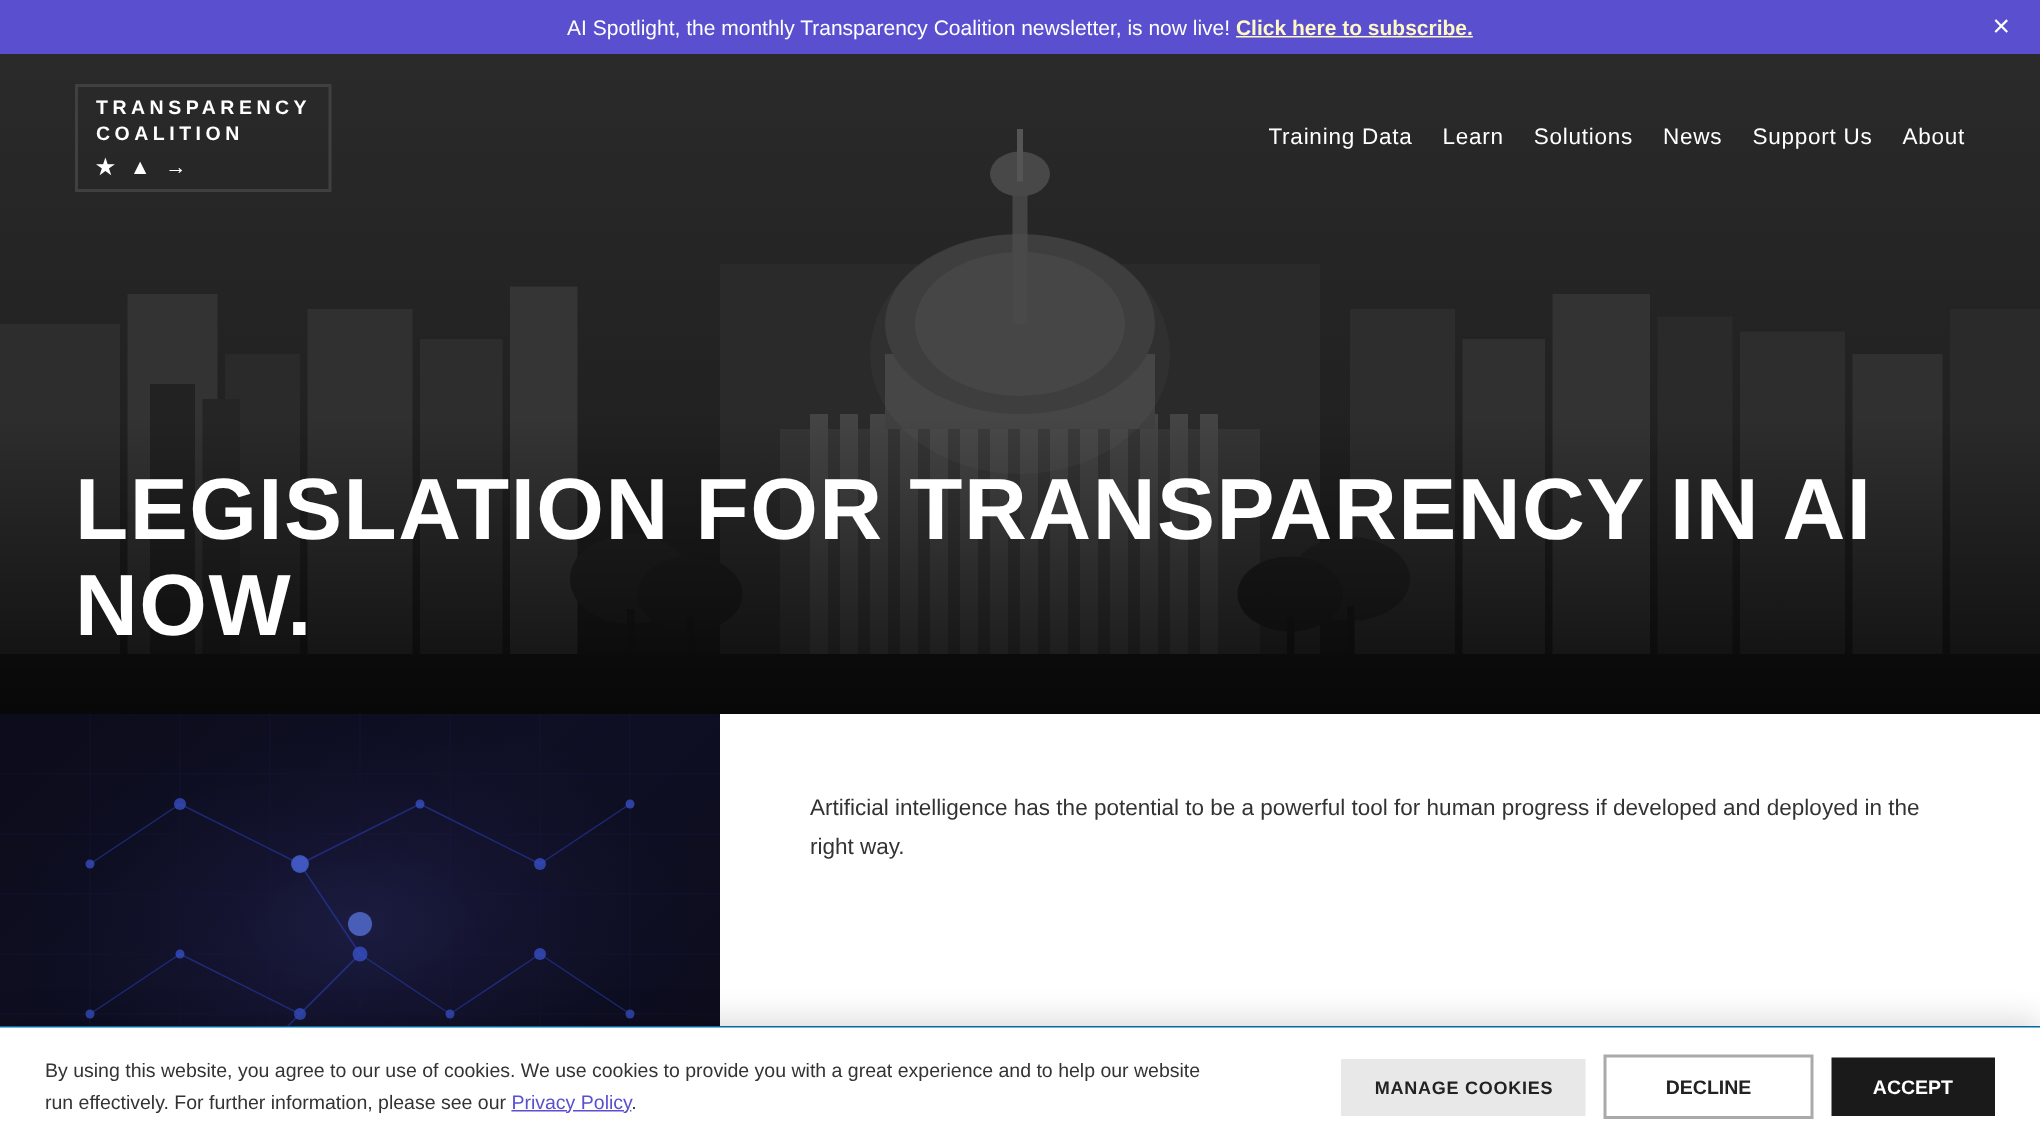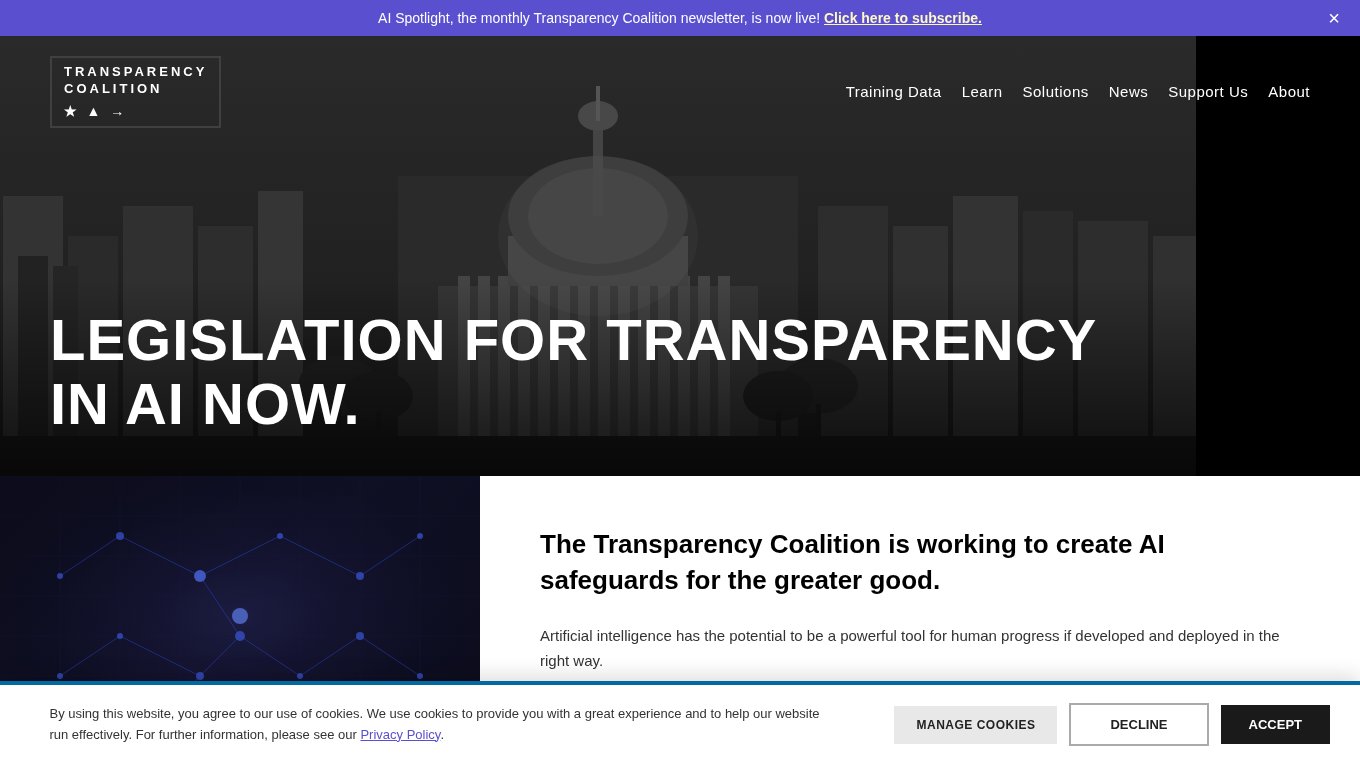--- a/index.html
+++ b/index.html
@@ -99,21 +99,21 @@
       text-decoration: none;
       font-size: 15px;
       font-weight: 500;
       letter-spacing: 0.5px;
       cursor: pointer;
     }
 
     
     #hero {
       position: relative;
-      width: 1196px;
+      width: 1360px;
       height: 440px;
       overflow: hidden;
     }
 
     #hero-bg {
       width: 100%;
       height: 100%;
       background: linear-gradient(to bottom, #1a1a1a 0%, #2a2a2a 40%, #1a1a1a 100%);
       position: absolute;
       top: 0;
@@ -208,23 +208,23 @@
     #cookie-banner {
       position: fixed;
       bottom: 0;
       left: 0;
       right: 0;
       background: #fff;
       color: #222;
       padding: 18px 30px;
       display: flex;
       align-items: center;
-      justify-content: flex-end;
+      justify-content: space-between;
       z-index: 1000;
-      border-top: 4px solid #0369a1;
+      border-top: 1px solid #0369a1;
       box-shadow: 0 -4px 20px rgba(0,0,0,0.15);
     }
 
     #cookie-text {
       font-size: 13px;
       color: #333;
       max-width: 780px;
       line-height: 1.6;
     }
 
@@ -458,21 +458,20 @@
         <circle cx="180" cy="220" r="4"></circle>
         <circle cx="120" cy="260" r="3"></circle>
       </g>
 
       <circle cx="240" cy="140" r="8" fill="#6688ff" opacity="0.9"></circle>
       <circle cx="200" cy="100" r="6" fill="#5577ff" opacity="0.9"></circle>
     </svg>
   </div>
 
   <div id="right-text">
-    <h2 id="right-heading">The Transparency Coalition is working to create AI safeguards for the greater good.</h2>
     <p id="right-body">Artificial intelligence has the potential to be a powerful tool for human progress if developed and deployed in the right way.</p>
   </div>
 </div>
 
 <div id="cookie-banner">
   <p id="cookie-text">
     By using this website, you agree to our use of cookies. We use cookies to provide you with a great experience and to help our website run effectively. For further information, please see our
     <a href="#" style="color:#5a4fcf;">Privacy Policy</a>.
   </p>
   <div id="cookie-buttons">

